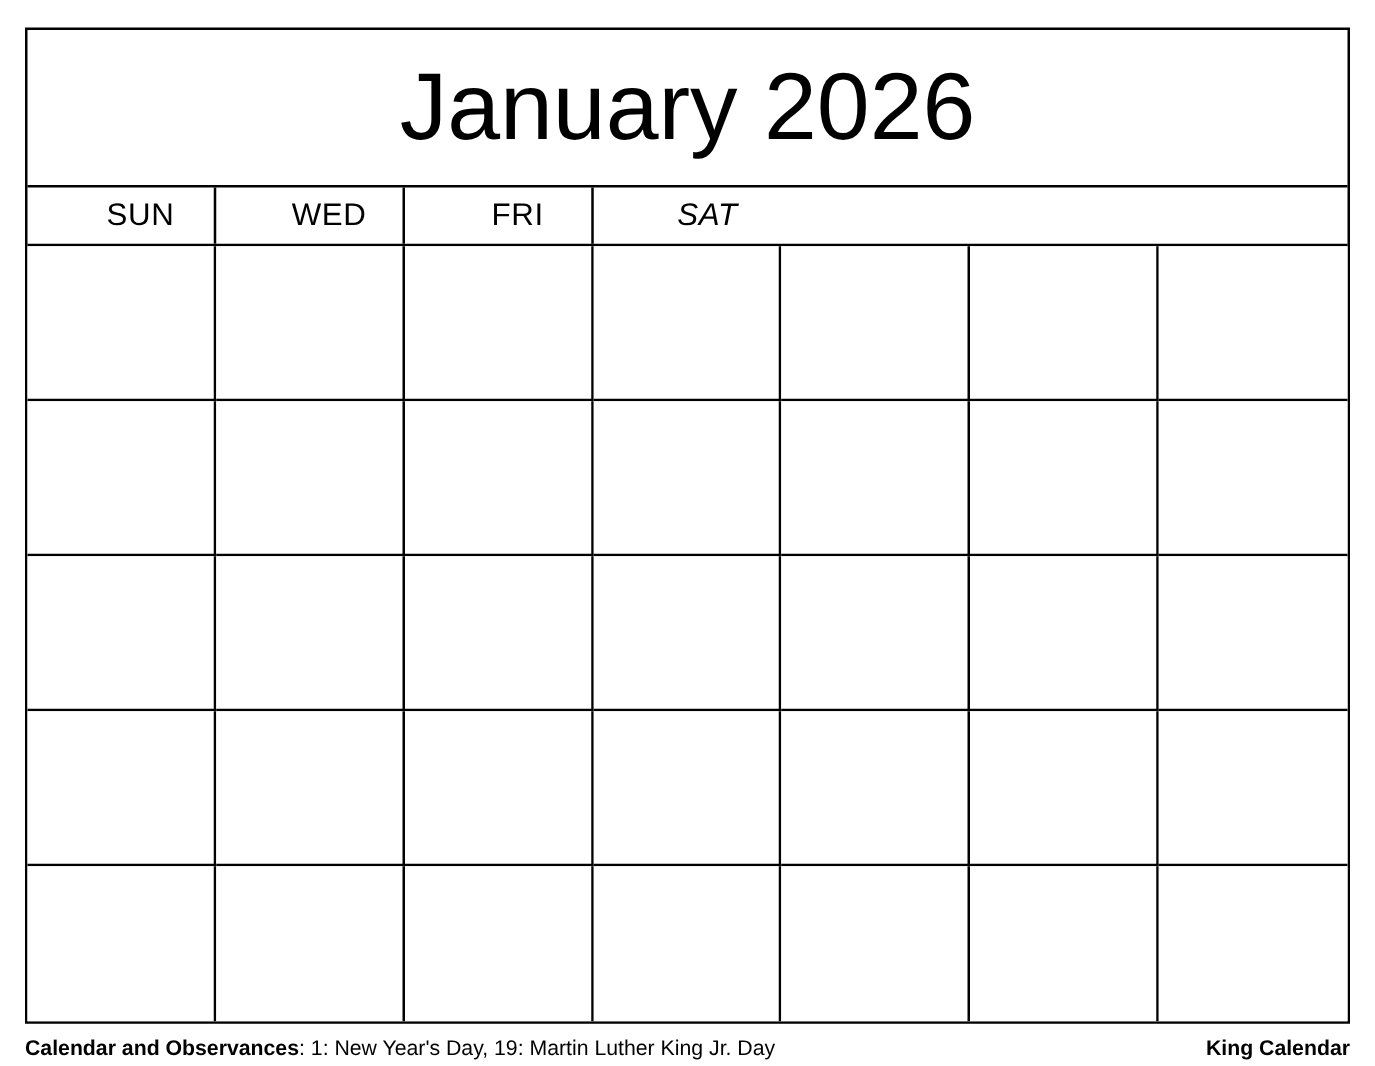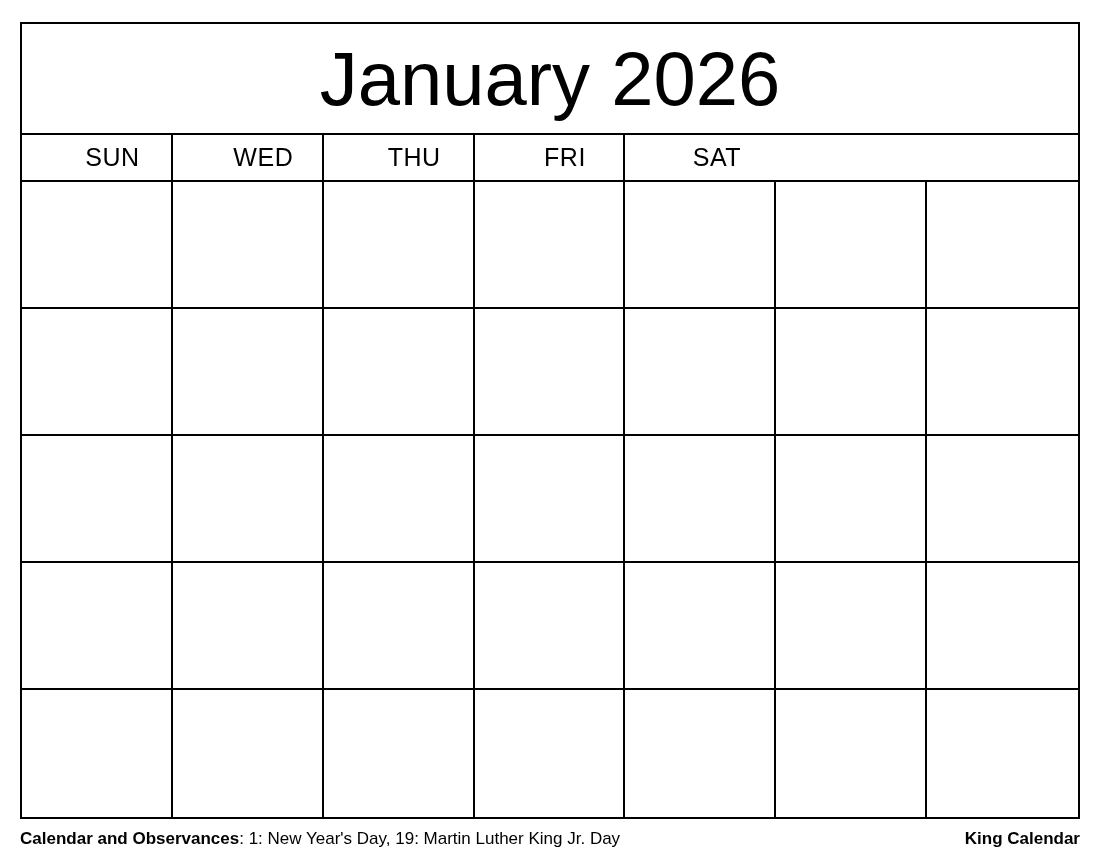--- a/index.html
+++ b/index.html
@@ -22,21 +22,21 @@
     width: 1060px;
     height: 797px;
     border: 2px solid #000000;
     box-sizing: border-box;
     display: flex;
     flex-direction: column;
     background: #ffffff;
   }
   .title-bar {
     flex: 0 0 auto;
-    height: 111px;
+    height: 126px;
     box-sizing: border-box;
     border-bottom: 2px solid #000000;
     display: flex;
     align-items: center;
     justify-content: center;
   }
   .title {
     margin: 0;
     font-size: 76px;
     font-weight: 400;
@@ -56,21 +56,21 @@
     display: flex;
     align-items: center;
     justify-content: center;
     font-size: 25px;
     font-weight: 400;
     border-right: 2px solid #000000;
     box-sizing: border-box;
     letter-spacing: 0.5px;
     margin-left: 32px;
   }
-  .weekday-cell:last-child { border-right: none; }
+  .weekday-cell:last-child { border-right: none; font-style: italic; }
   .day-grid {
     flex: 1 1 auto;
     display: grid;
     grid-template-columns: repeat(7, 1fr);
     grid-template-rows: repeat(5, 1fr);
   }
   .day-cell {
     border-right: 2px solid #000000;
     border-bottom: 2px solid #000000;
     box-sizing: border-box;
@@ -96,21 +96,20 @@
 <body>
 
 <div class="calendar">
   <div class="title-bar">
     <h1 class="title">January 2026</h1>
   </div>
 
   <div class="weekday-row">
     <div class="weekday-cell">SUN</div>
     <div class="weekday-cell">WED</div>
-    <div class="weekday-cell">THU</div>
     <div class="weekday-cell">FRI</div>
     <div class="weekday-cell">SAT</div>
   </div>
 
   <div class="day-grid">
     <div class="day-cell"></div>
     <div class="day-cell"></div>
     <div class="day-cell"></div>
     <div class="day-cell"></div>
     <div class="day-cell"></div>

